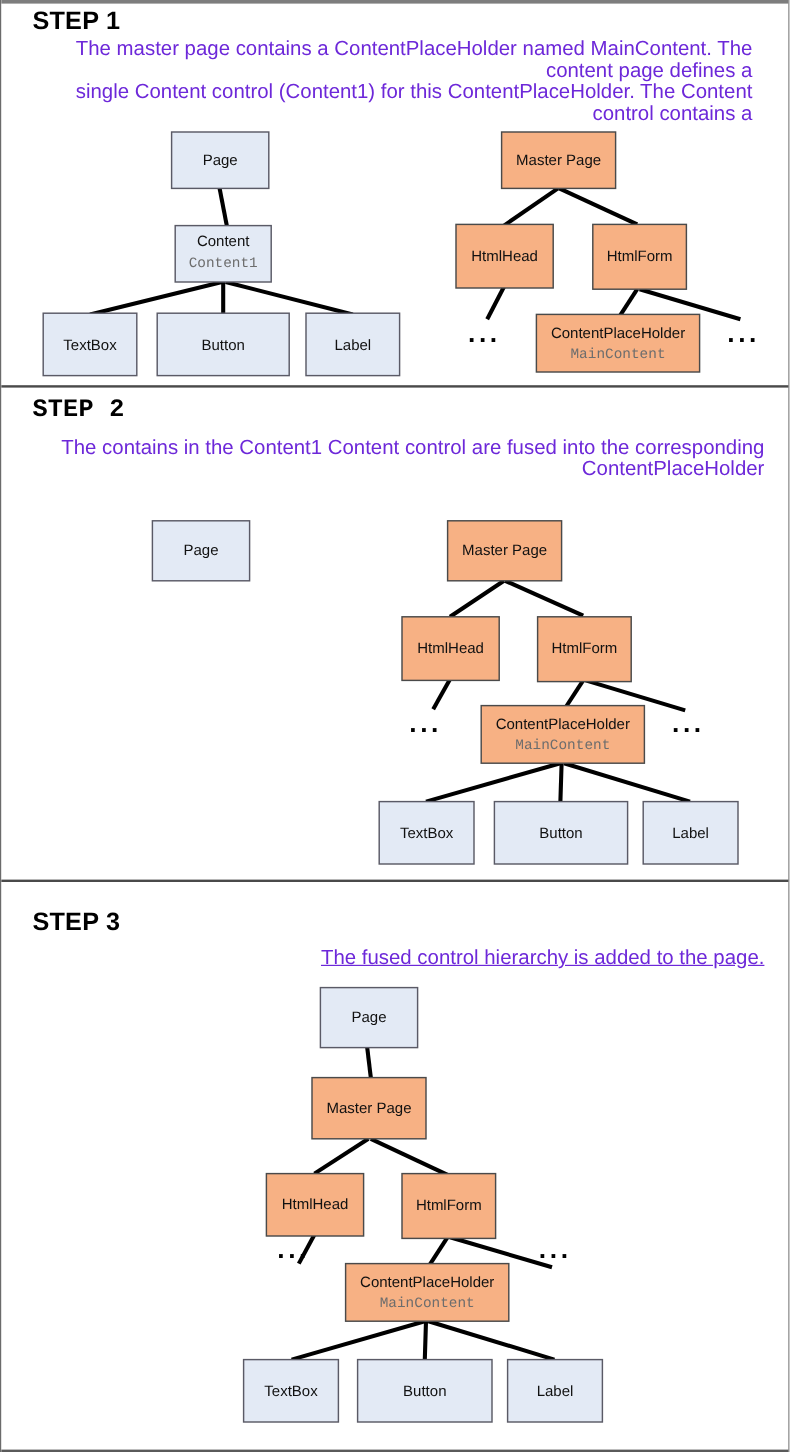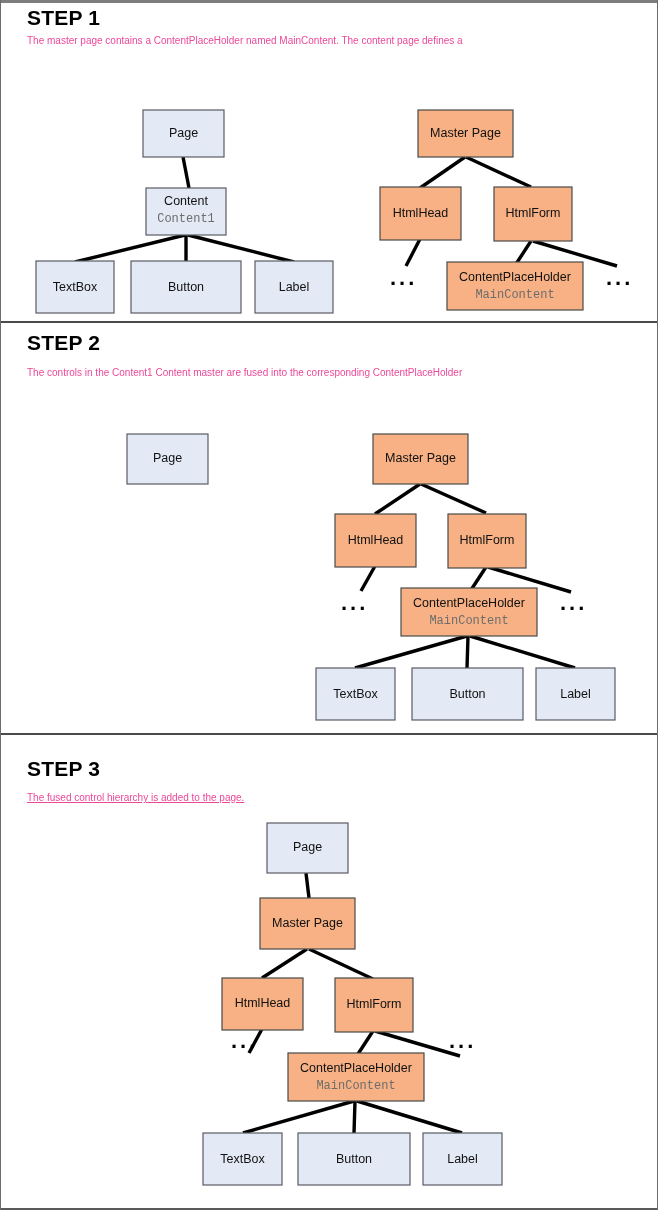--- a/index.html
+++ b/index.html
@@ -44,23 +44,24 @@
   .step-title {
     position: absolute;
     font-size: 21px;
     font-weight: bold;
     color: #000000;
     letter-spacing: 0.2px;
     white-space: nowrap;
   }
   .step-desc {
     position: absolute;
-    font-size: 10px;
-    color: #ec4899;
+    font-size: 17px;
+    color: #6d28d9;
     line-height: 18px;
+    text-align: right;
   }
   svg.tree {
     position: absolute;
     left: 0;
     top: 0;
     width: 658px;
     height: 1210px;
     pointer-events: none;
   }
   svg.tree text { pointer-events: auto; }
@@ -108,28 +109,29 @@
 <body>
 
 <div id="page">
 
   <div class="top-rule"></div>
 
   <div class="step-title" style="left:26px; top:6px;">STEP 1</div>
 
   <div class="step-desc" style="left:26px; top:32px; width:600px;">
     <div>The master page contains a ContentPlaceHolder named MainContent. The content page defines a</div>
+    <div>single Content control (Content1) for this ContentPlaceHolder. The Content control contains a</div>
   </div>
 
   <div class="step-rule" style="top:321px;"></div>
 
-  <div class="step-title" style="left:26px; top:331px;">STEP 2</div>
+  <div class="step-title" style="left:26px; top:331px;font-family:Liberation Mono, monospace;">STEP 2</div>
 
   <div class="step-desc" style="left:26px; top:364px; width:610px;">
-    <div>The controls in the Content1 Content master are fused into the corresponding ContentPlaceHolder</div>
+    <div>The contains in the Content1 Content control are fused into the corresponding ContentPlaceHolder</div>
   </div>
 
   <div class="step-rule" style="top:733px;"></div>
 
   <div class="step-title" style="left:26px; top:757px;">STEP 3</div>
 
   <div class="step-desc" style="left:26px; top:789px; width:610px;text-decoration:underline;">
     <div>The fused control hierarchy is added to the page.</div>
   </div>
 

